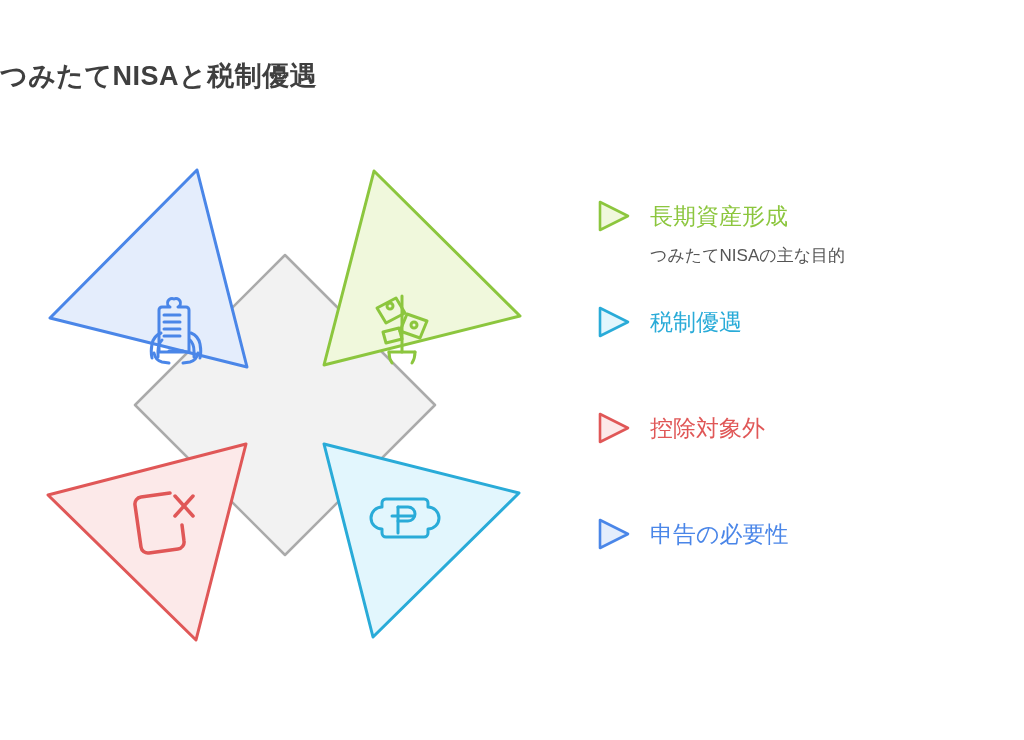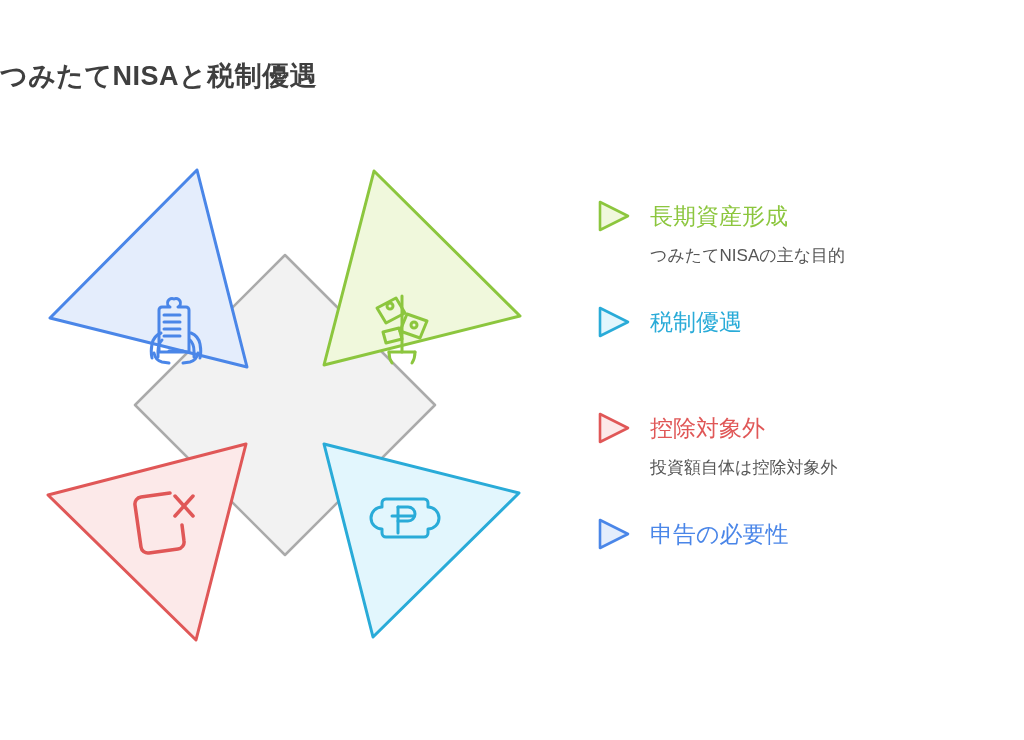--- a/index.html
+++ b/index.html
@@ -191,21 +191,20 @@
       </div>
     </div>
 
     <div class="legend-item">
       <div class="legend-head">
         <svg class="legend-marker" viewBox="0 0 36 34" xmlns="http://www.w3.org/2000/svg">
           <polygon points="4,3 32,17 4,31" fill="#FCE9E9" stroke="#E05757" stroke-width="2.6" stroke-linejoin="round"></polygon>
         </svg>
         <span class="legend-title" style="color:#E05757;">控除対象外</span>
       </div>
-      <div class="legend-desc">投資額自体は控除対象外</div>
     </div>
 
     <div class="legend-item">
       <div class="legend-head">
         <svg class="legend-marker" viewBox="0 0 36 34" xmlns="http://www.w3.org/2000/svg">
           <polygon points="4,3 32,17 4,31" fill="#E4EDFC" stroke="#4A86E8" stroke-width="2.6" stroke-linejoin="round"></polygon>
         </svg>
         <span class="legend-title" style="color:#4A86E8;text-align:right;">申告の必要性</span>
       </div>
     </div>

